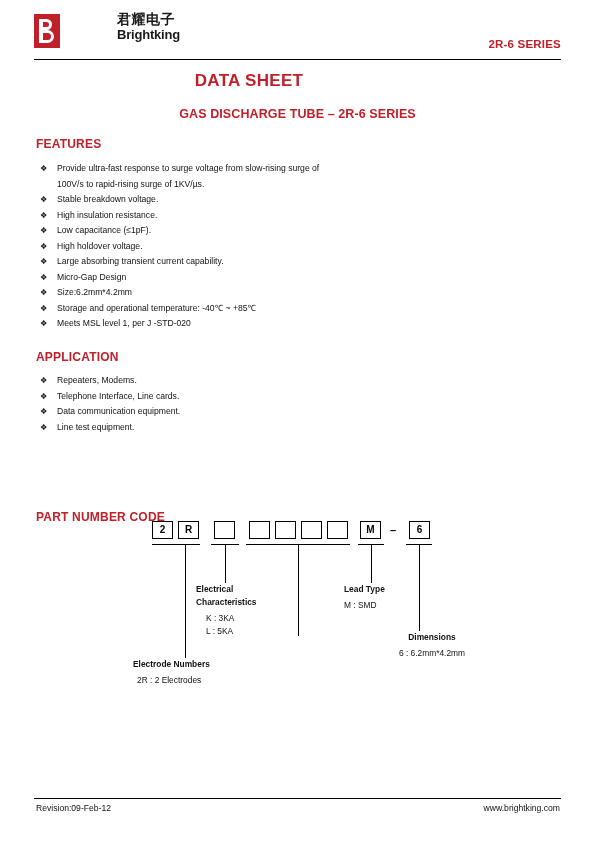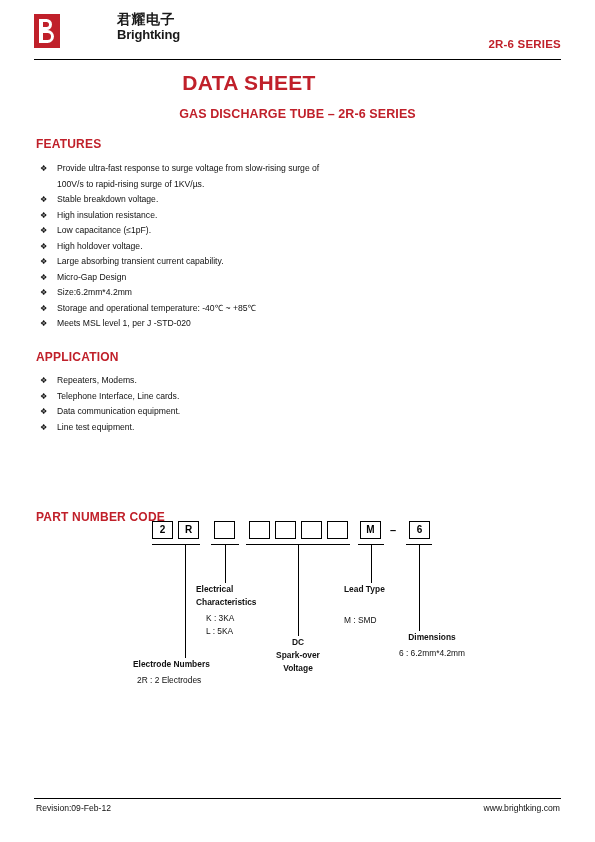--- a/index.html
+++ b/index.html
@@ -112,21 +112,21 @@
     border-top: 1.6px solid #000000;
   }
 
   
   .doc-title {
     position: absolute;
     left: 0;
     top: 71px;
     width: 498px;
     text-align: center;
-    font-size: 21px;
+    font-size: 17px;
     font-weight: bold;
     color: #c0202a;
     letter-spacing: 0.3px;
   }
   .doc-subtitle {
     position: absolute;
     left: 0;
     top: 107px;
     width: 595px;
     text-align: center;
@@ -377,28 +377,23 @@
     <div class="vline" style="left:371px; top:39px; height:39px;"></div>
     <div class="vline" style="left:419px; top:39px; height:87px;"></div>
 
     <div class="pn-label" style="left:196px; top:78px;">
       <span class="title">Electrical</span>
       <span class="title" style="margin-bottom:3px;">Characteristics</span>
       <span class="value" style="padding-left:10px;">K : 3KA</span>
       <span class="value" style="padding-left:10px;">L : 5KA</span>
     </div>
 
-    <div class="pn-label centered" style="left:253px; top:131px; width:90px;">
-      <span class="title">DC</span>
-      <span class="title">Spark-over</span>
-      <span class="title">Voltage</span>
-    </div>
 
     <div class="pn-label" style="left:344px; top:78px;">
-      <span class="title" style="margin-bottom:18px;">Lead Type</span>
+      <span class="title" style="margin-bottom:3px;">Lead Type</span>
       <span class="value">M : SMD</span>
     </div>
 
     <div class="pn-label centered" style="left:374px; top:126px; width:116px;">
       <span class="title" style="margin-bottom:3px;">Dimensions</span>
       <span class="value">6 : 6.2mm*4.2mm</span>
     </div>
 
     <div class="pn-label" style="left:133px; top:153px;">
       <span class="title" style="margin-bottom:3px;">Electrode Numbers</span>

